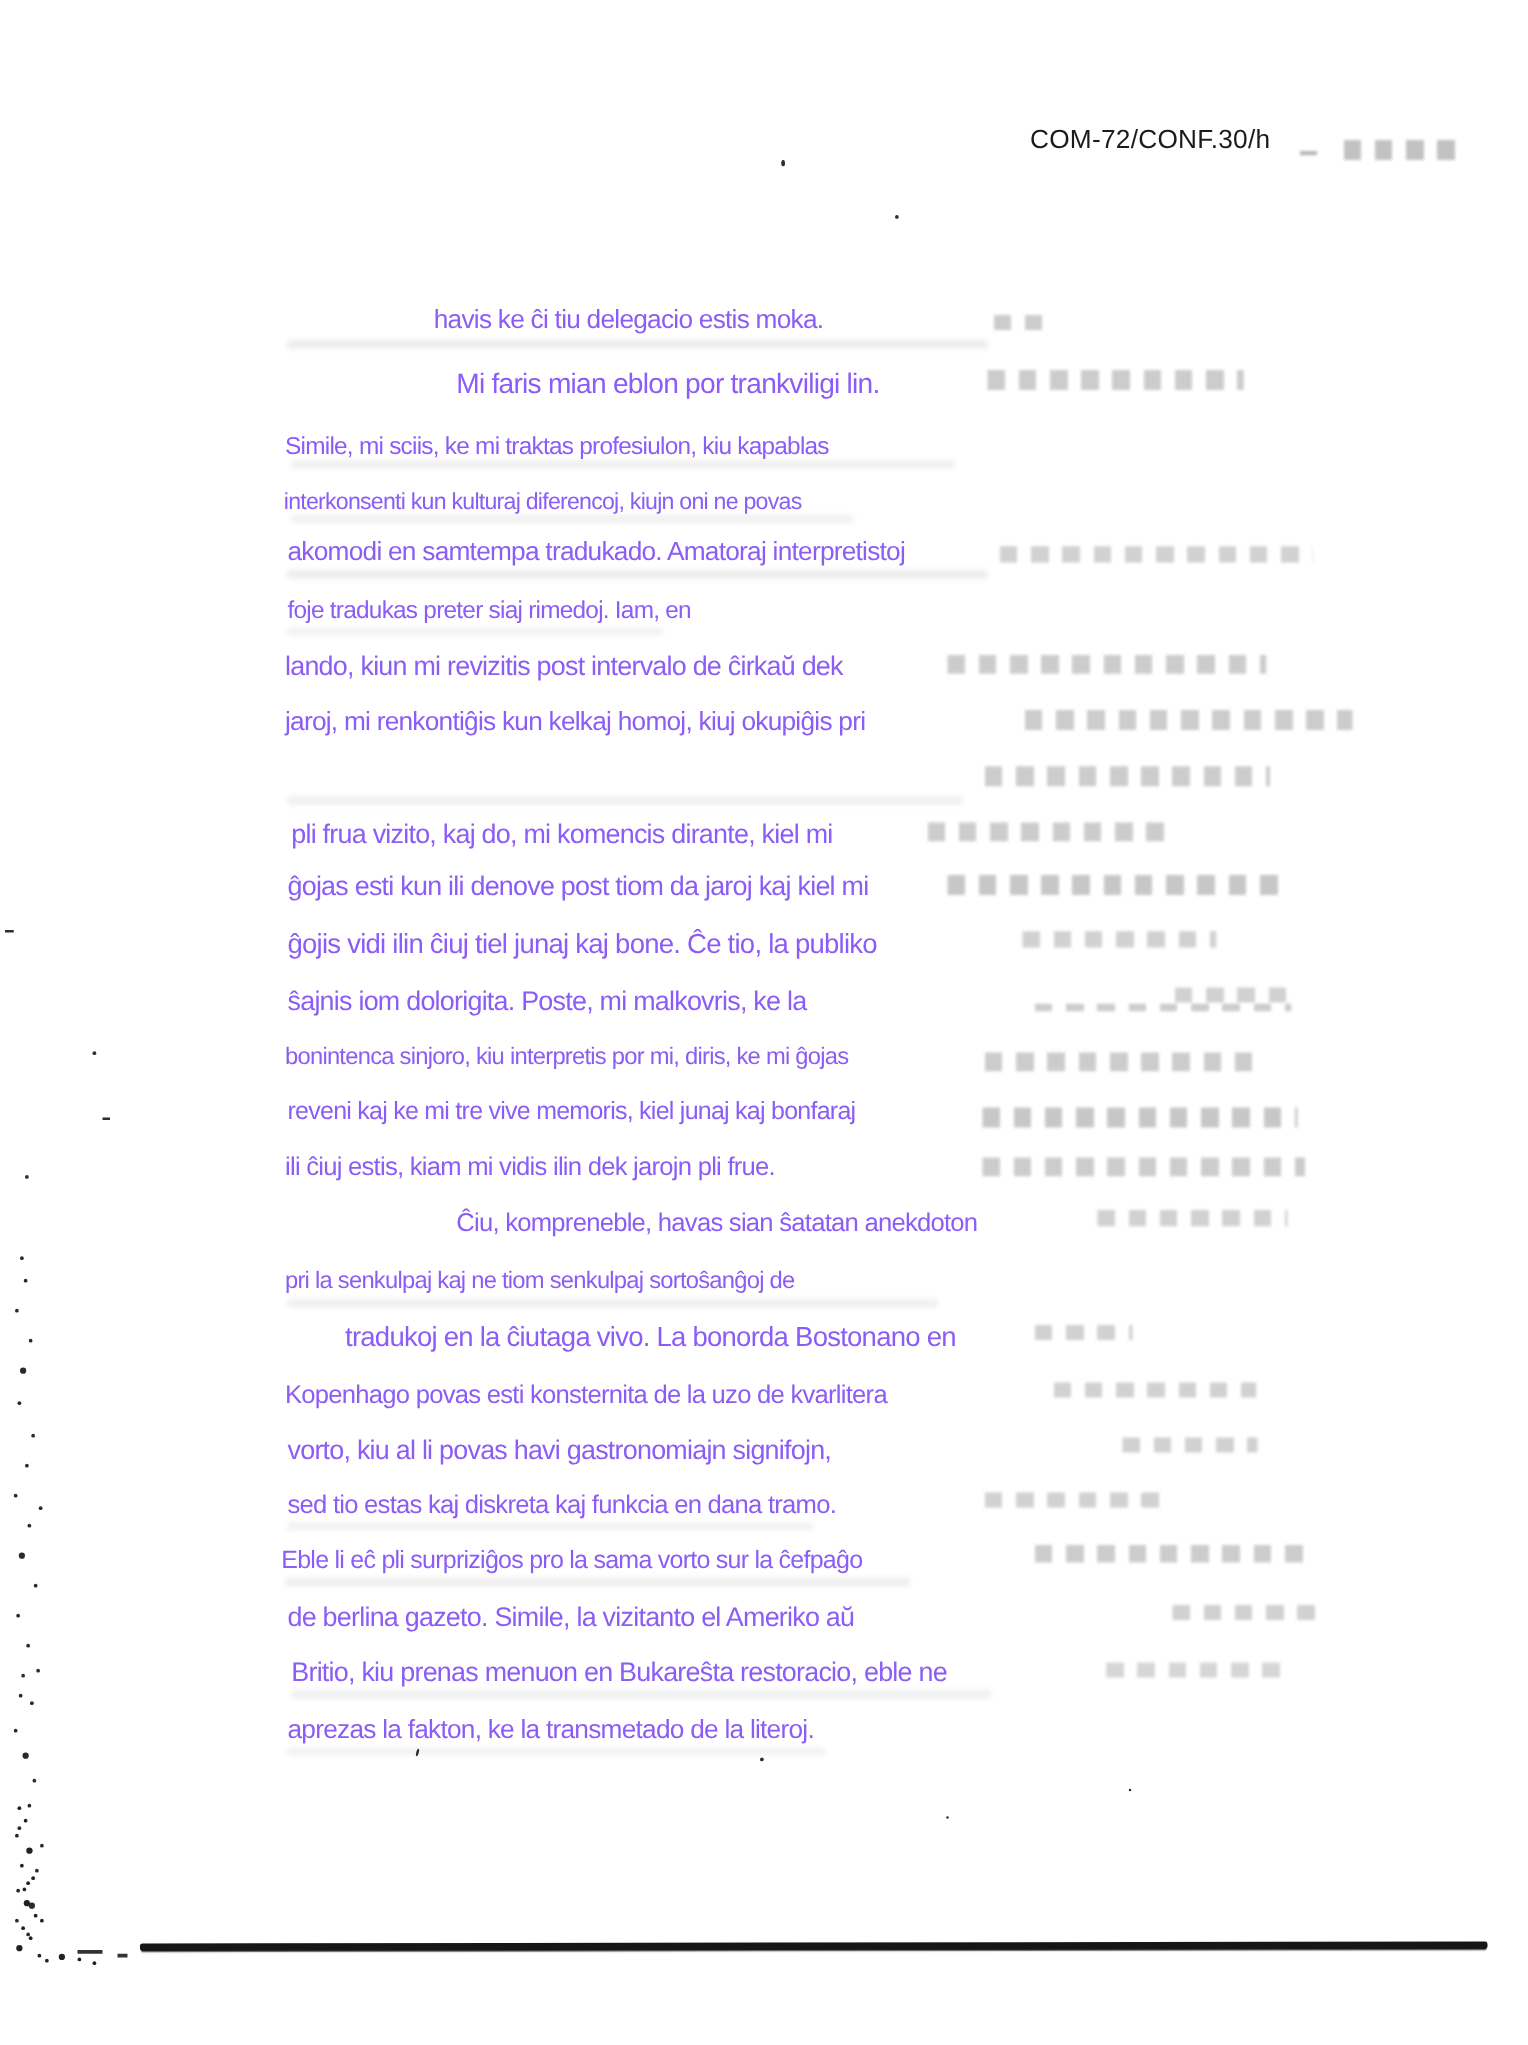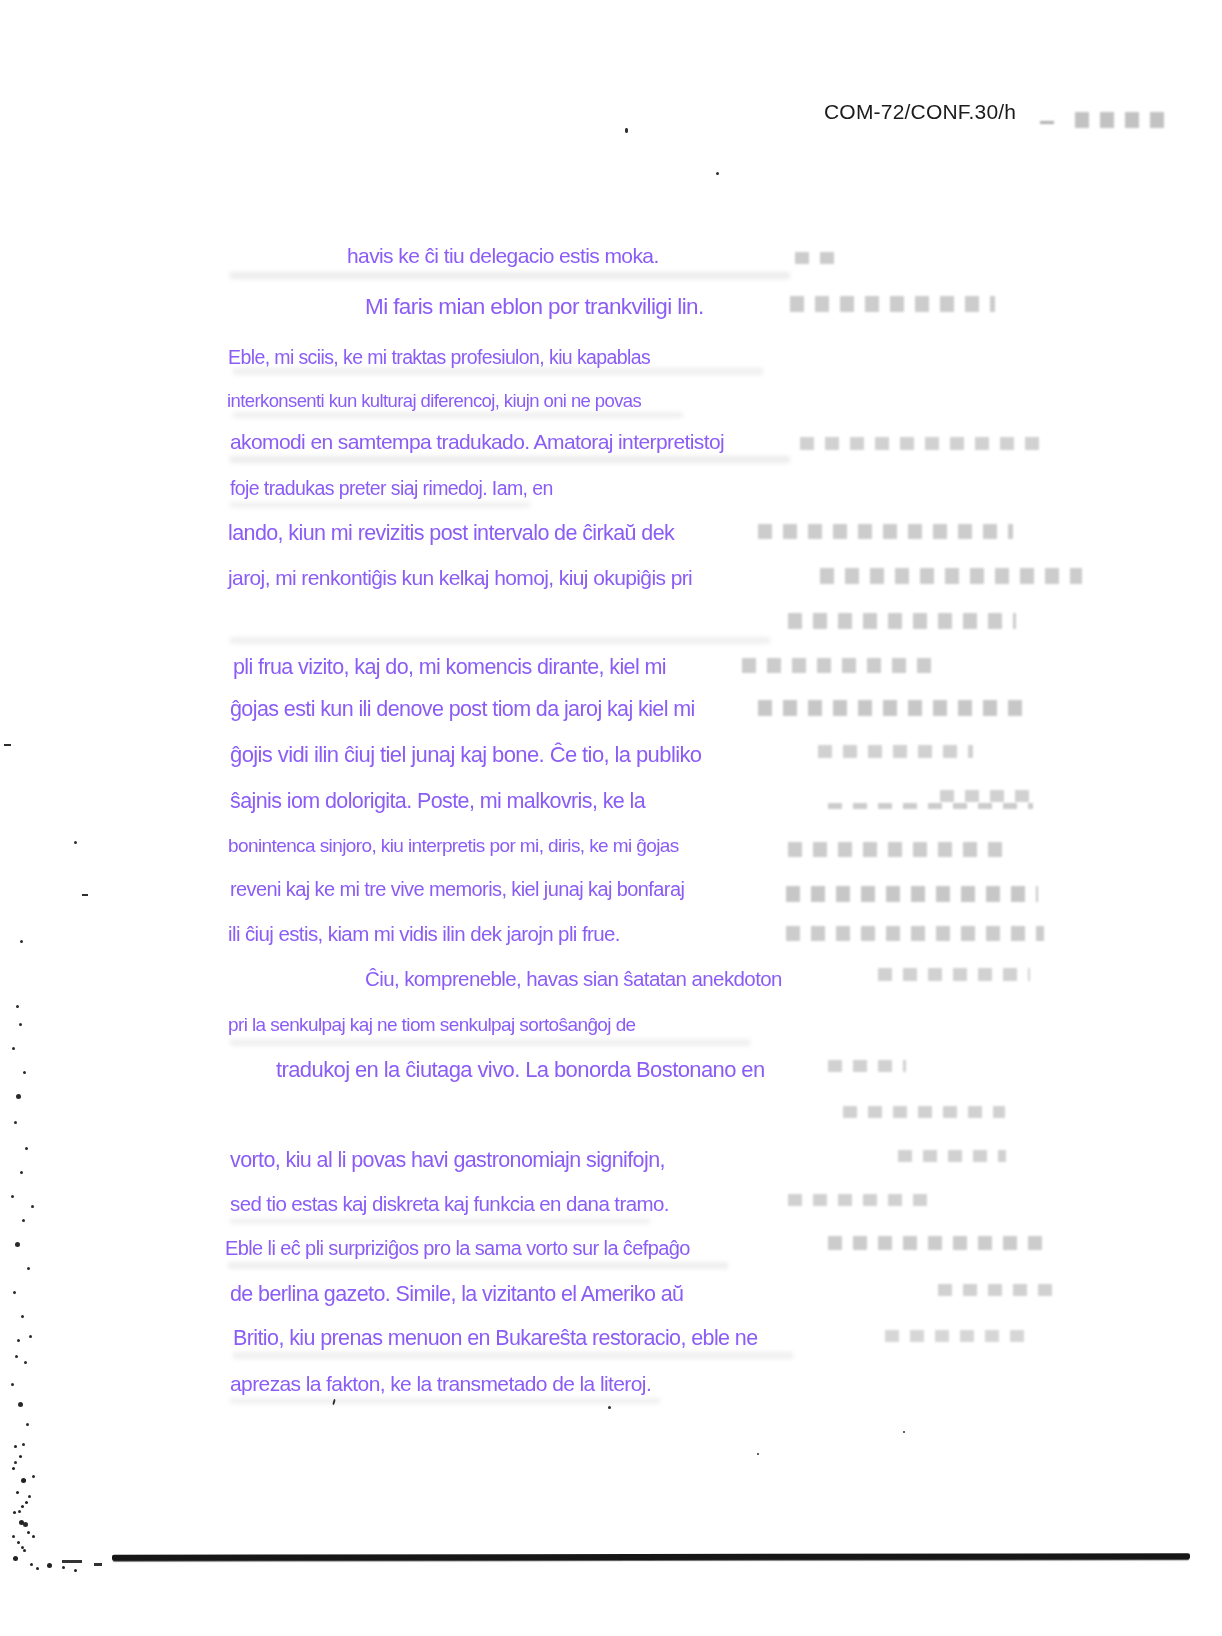--- a/index.html
+++ b/index.html
@@ -65,36 +65,37 @@
   <div class="hdr">COM-72/CONF.30/h</div>
 
   <div class="gdash" style="left:1040px;top:121px;width:16px;height:3px;opacity:.8;"></div>
   <div class="gdash" style="left:1075px;top:112px;width:92px;height:16px;opacity:.6;"></div>
 
   <div class="speck" style="left:625px;top:128px;width:3px;height:5px;border-radius:40%;"></div>
   <div class="speck" style="left:716px;top:172px;"></div>
 
   <div class="ln" style="left:347px;top:244px;font-size:21px;">havis ke ĉi tiu delegacio estis moka.</div>
   <div class="ln" style="left:365px;top:294px;font-size:22.5px;">Mi faris mian eblon por trankviligi lin.</div>
-  <div class="ln" style="left:228px;top:346px;font-size:19.5px;">Eble, mi sciis, ke mi traktas profesiulon, kiu kapablas</div>
+  <div class="ln" style="left:228px;top:346px;font-size:19.5px;">Simile, mi sciis, ke mi traktas profesiulon, kiu kapablas</div>
   <div class="ln" style="left:227px;top:390px;font-size:18.5px;">interkonsenti kun kulturaj diferencoj, kiujn oni ne povas</div>
   <div class="ln" style="left:230px;top:430px;font-size:21px;">akomodi en samtempa tradukado. Amatoraj interpretistoj</div>
   <div class="ln" style="left:230px;top:477px;font-size:19.5px;">foje tradukas preter siaj rimedoj. Iam, en</div>
   <div class="ln" style="left:228px;top:521px;font-size:21.5px;">lando, kiun mi revizitis post intervalo de ĉirkaŭ dek</div>
   <div class="ln" style="left:228px;top:566px;font-size:21px;">jaroj, mi renkontiĝis kun kelkaj homoj, kiuj okupiĝis pri</div>
   <div class="ln" style="left:230px;top:697px;font-size:21.5px;">ĝojas esti kun ili denove post tiom da jaroj kaj kiel mi</div>
   <div class="ln" style="left:233px;top:655px;font-size:21.5px;">pli frua vizito, kaj do, mi komencis dirante, kiel mi</div>
   <div class="ln" style="left:230px;top:742px;font-size:22px;">ĝojis vidi ilin ĉiuj tiel junaj kaj bone. Ĉe tio, la publiko</div>
   <div class="ln" style="left:230px;top:789px;font-size:21.5px;">ŝajnis iom dolorigita. Poste, mi malkovris, ke la</div>
   <div class="ln" style="left:228px;top:835px;font-size:19px;">bonintenca sinjoro, kiu interpretis por mi, diris, ke mi ĝojas</div>
   <div class="ln" style="left:230px;top:878px;font-size:20px;">reveni kaj ke mi tre vive memoris, kiel junaj kaj bonfaraj</div>
   <div class="ln" style="left:228px;top:922px;font-size:20.5px;">ili ĉiuj estis, kiam mi vidis ilin dek jarojn pli frue.</div>
   <div class="ln" style="left:365px;top:967px;font-size:20.5px;">Ĉiu, kompreneble, havas sian ŝatatan anekdoton</div>
   <div class="ln" style="left:228px;top:1014px;font-size:19px;">pri la senkulpaj kaj ne tiom senkulpaj sortoŝanĝoj de</div>
   <div class="ln" style="left:228px;top:1057px;font-size:22px;margin-left:48px;">tradukoj en la ĉiutaga vivo. La bonorda Bostonano en</div>
+  <div class="ln" style="left:228px;top:1104px;font-size:20.5px;">Kopenhago povas esti konsternita de la uzo de kvarlitera</div>
   <div class="ln" style="left:230px;top:1148px;font-size:21.5px;">vorto, kiu al li povas havi gastronomiajn signifojn,</div>
   <div class="ln" style="left:230px;top:1192px;font-size:20.5px;">sed tio estas kaj diskreta kaj funkcia en dana tramo.</div>
   <div class="ln" style="left:225px;top:1237px;font-size:20px;">Eble li eĉ pli surpriziĝos pro la sama vorto sur la ĉefpaĝo</div>
   <div class="ln" style="left:230px;top:1282px;font-size:21.5px;">de berlina gazeto. Simile, la vizitanto el Ameriko aŭ</div>
   <div class="ln" style="left:233px;top:1326px;font-size:21.5px;">Britio, kiu prenas menuon en Bukareŝta restoracio, eble ne</div>
   <div class="ln" style="left:230px;top:1372px;font-size:21px;">aprezas la fakton, ke la transmetado de la literoj.</div>
 
   <div class="gstrip" style="left:230px;top:272px;width:560px;height:7px;opacity:.16;"></div>
   <div class="gstrip" style="left:233px;top:368px;width:530px;height:7px;opacity:.13;"></div>
   <div class="gstrip" style="left:233px;top:412px;width:450px;height:6px;opacity:.13;"></div>

